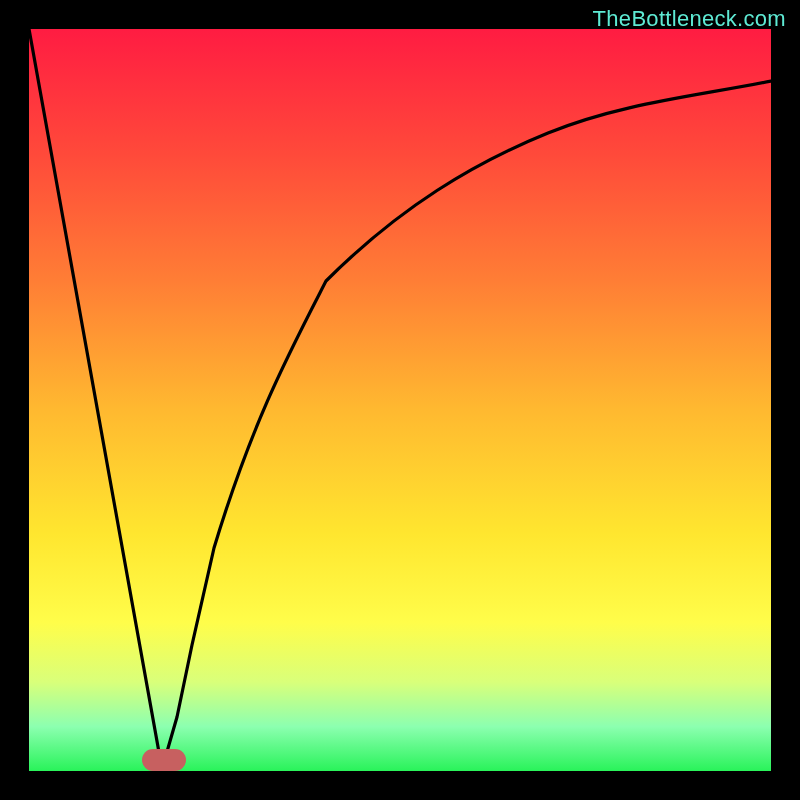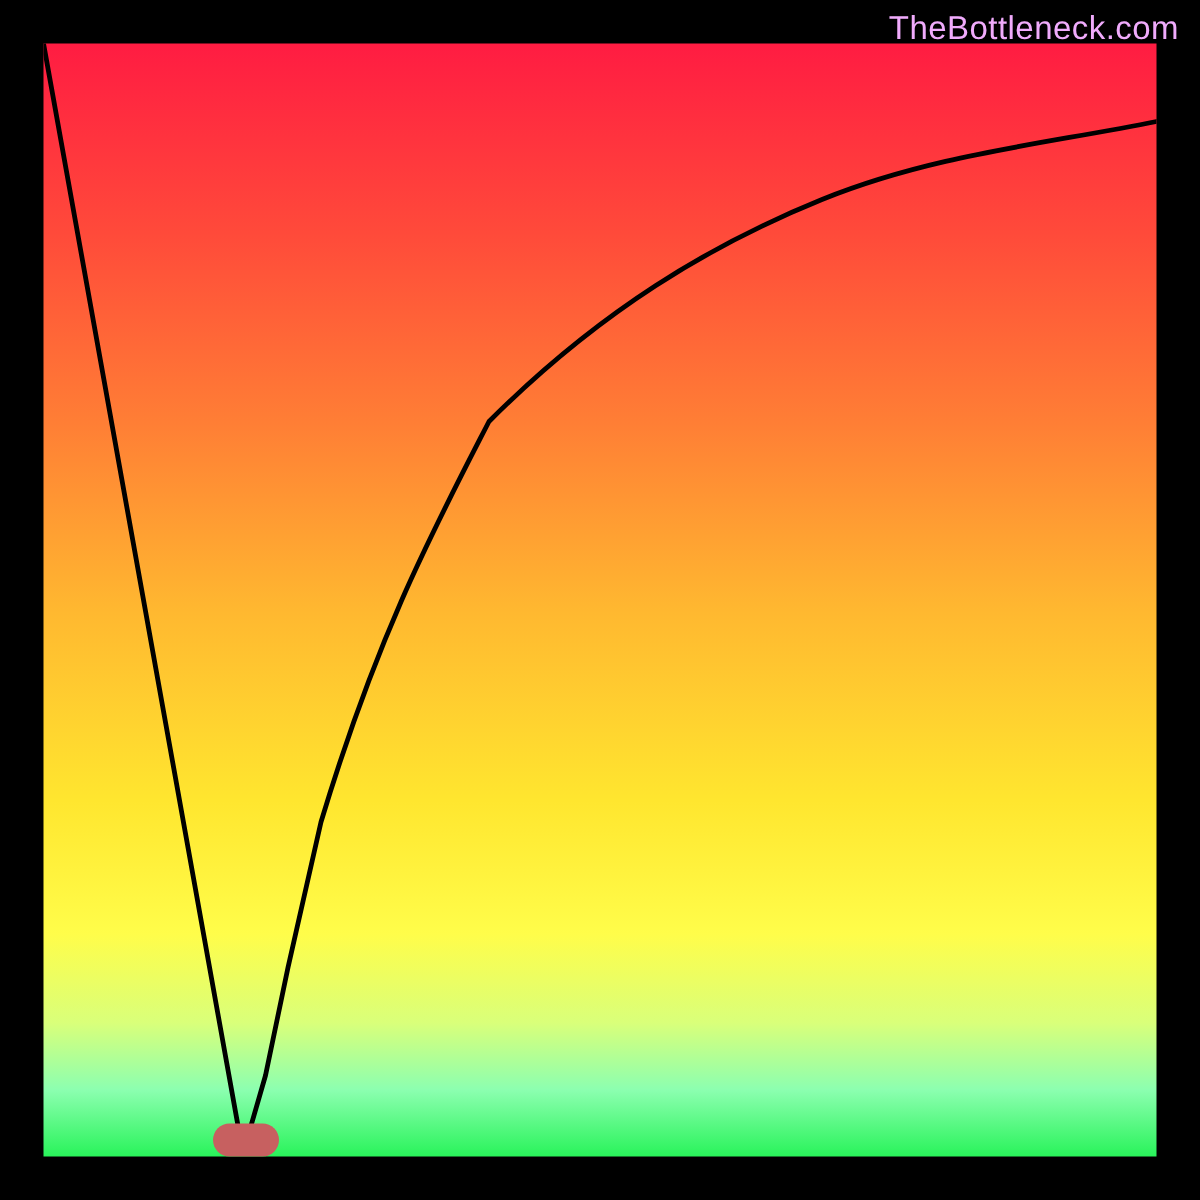--- a/index.html
+++ b/index.html
@@ -26,21 +26,21 @@
       #fffd4a 80%,
       #d9ff7a 88%,
       #8cffb0 94%,
       #29f35a 100%
     );
   }
   .watermark {
     position: absolute;
     top: 6px;
     right: 14px;
-    color: #f0abfc;
+    color: #5eead4;
     font-size: 22px;
     font-weight: 400;
     letter-spacing: 0.3px;
   }
   svg.curve {
     position: absolute;
     left: 0;
     top: 0;
     width: 742px;
     height: 742px;

